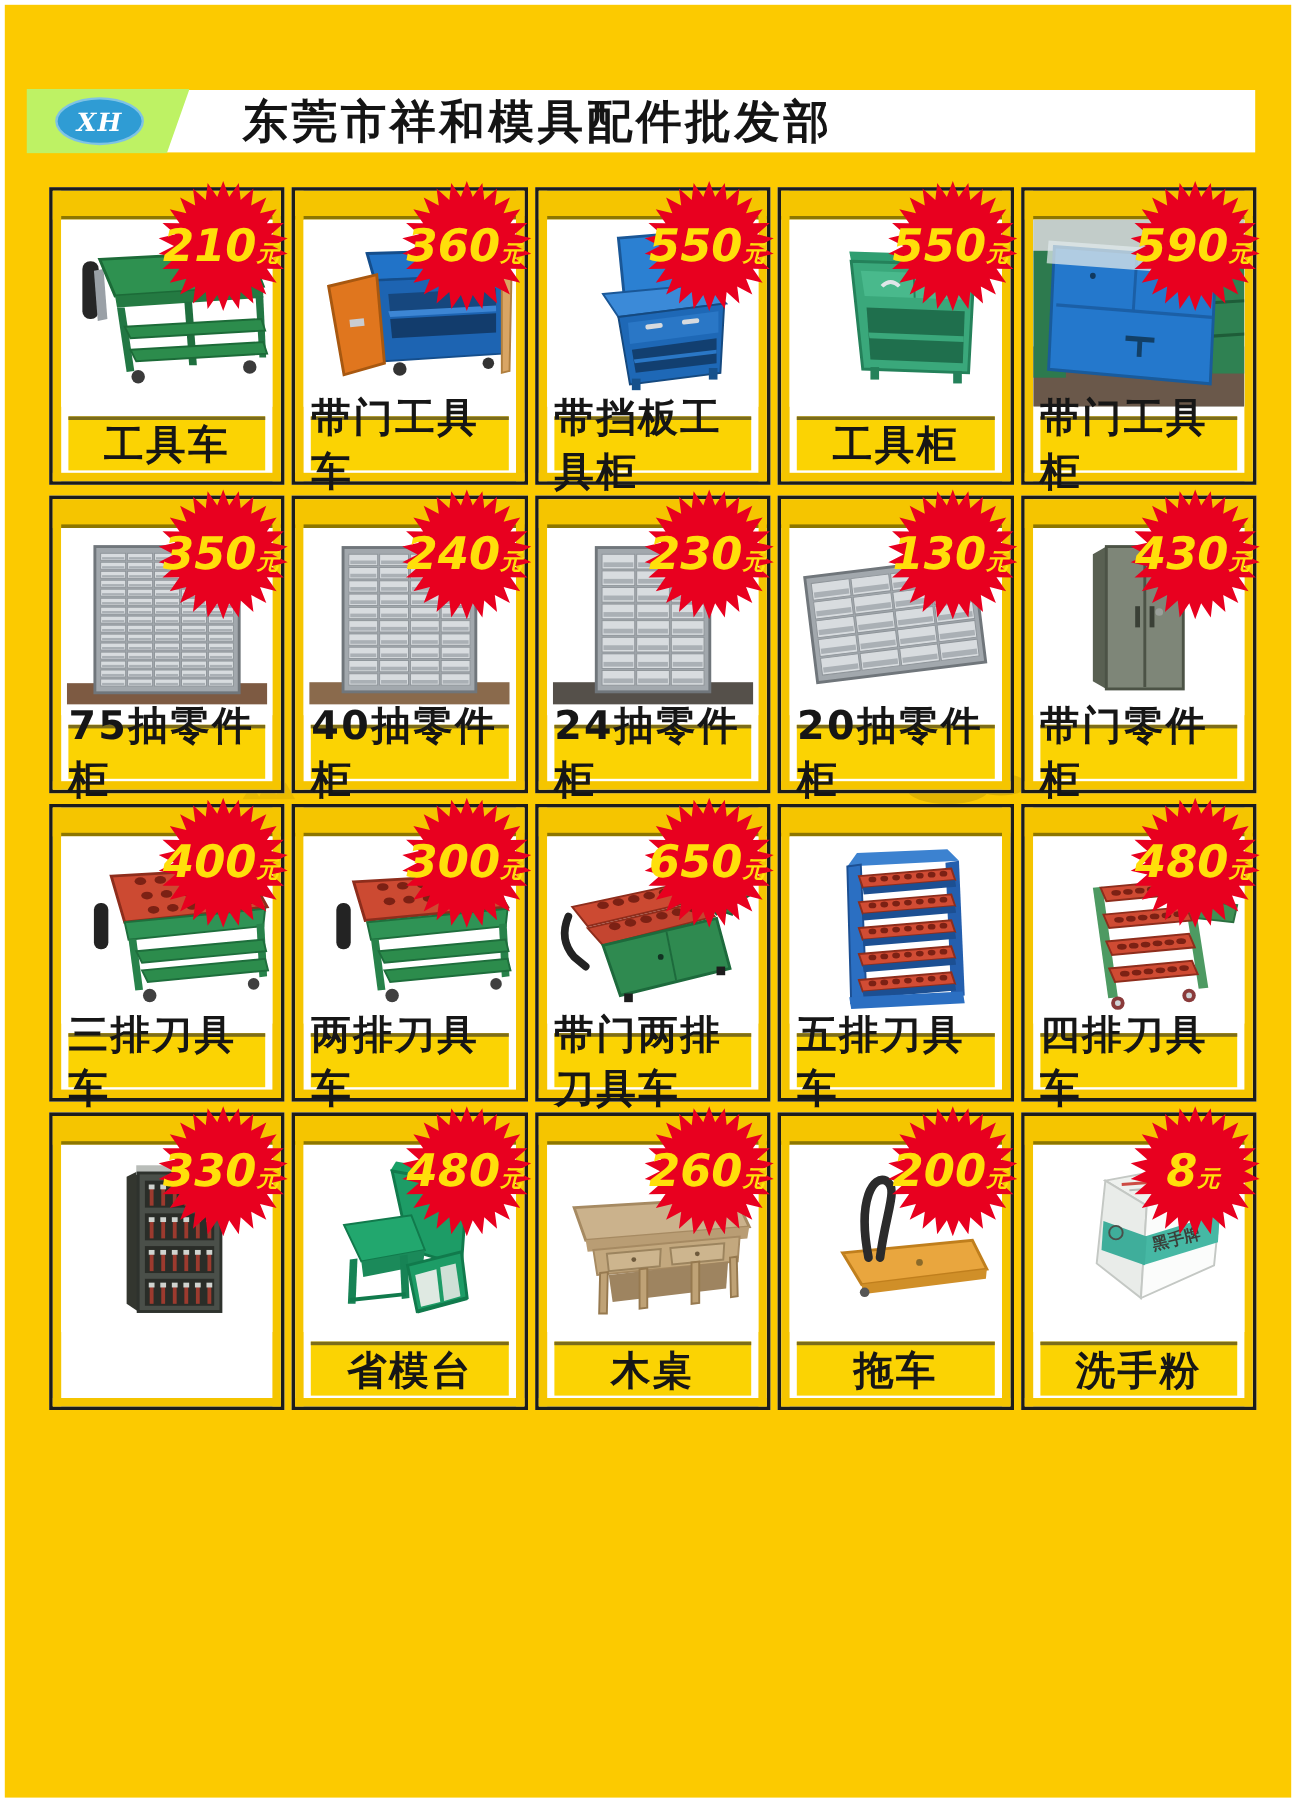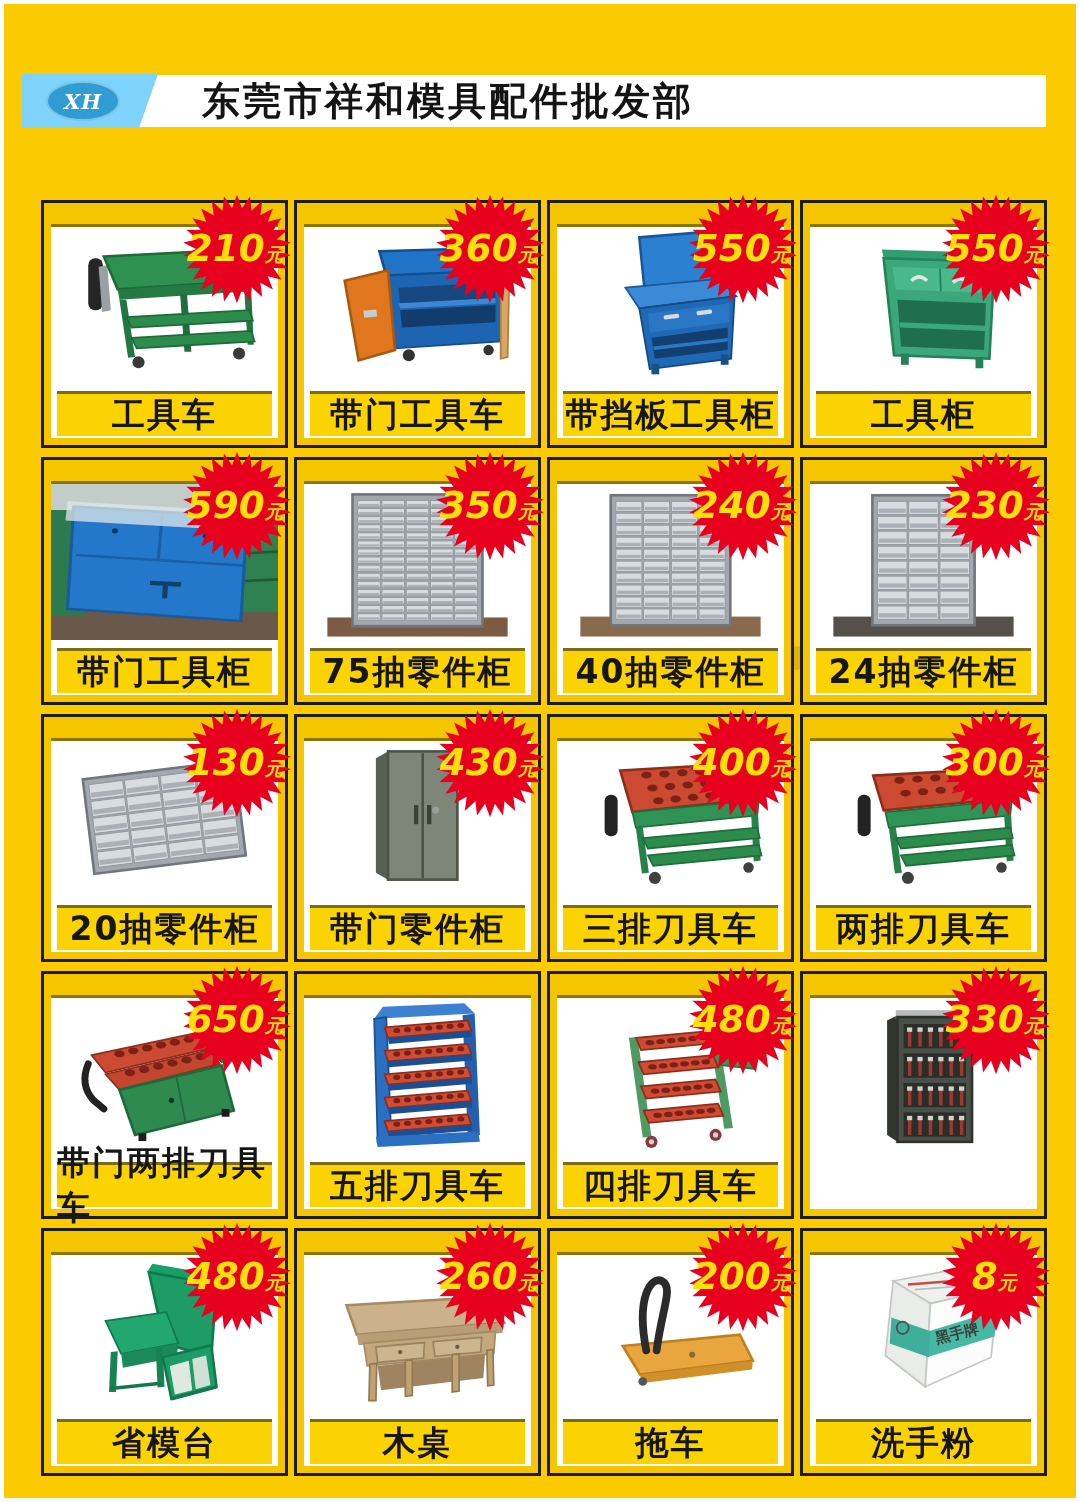--- a/index.html
+++ b/index.html
@@ -12,37 +12,37 @@
   
   .header-bar{
     position:absolute;left:126px;top:71px;width:916px;height:52px;background:#ffffff;
     display:flex;align-items:center;
   }
   .header-title{
     margin-left:72px;font-size:38px;font-weight:bold;color:#141414;letter-spacing:3px;
     white-space:nowrap;
   }
   .header-red{
-    position:absolute;left:18px;top:70px;width:136px;height:54px;background:#7dd3fc;
+    position:absolute;left:18px;top:70px;width:136px;height:54px;background:#bef264;
     clip-path:polygon(0 0,100% 0,86% 100%,0 100%);
     display:flex;align-items:center;justify-content:center;
   }
   .logo-ellipse{
     width:70px;height:36px;border-radius:50%;background:#2f9cd4;border:2px solid #7fc3e4;
     display:flex;align-items:center;justify-content:center;margin-right:14px;
   }
   .logo-ellipse span{
     color:#ffffff;font-family:"DejaVu Serif","Liberation Serif",serif;
     font-style:italic;font-weight:bold;font-size:21px;letter-spacing:1px;
   }
 
   
   .grid{
     position:absolute;left:37px;top:152px;width:1006px;
-    display:grid;grid-template-columns:repeat(4,1fr);column-gap:6px;row-gap:9px;margin-top:44px;
+    display:grid;grid-template-columns:repeat(5,1fr);column-gap:6px;row-gap:9px;
   }
   .card{
     position:relative;height:248px;background:#ffffff;border:3px solid #1c1c1c;
     box-sizing:border-box;
   }
   .band-top{position:absolute;left:0;right:0;top:0;height:21px;background:#f5c500;border-bottom:3px solid #8d7600;}
   .band-left{position:absolute;left:0;top:0;bottom:0;width:7px;background:#f5c500;}
   .band-right{position:absolute;right:0;top:0;bottom:0;width:7px;background:#f5c500;}
   .band-bottom{position:absolute;left:0;right:0;bottom:0;height:7px;background:#f5c500;}
   .photo{

